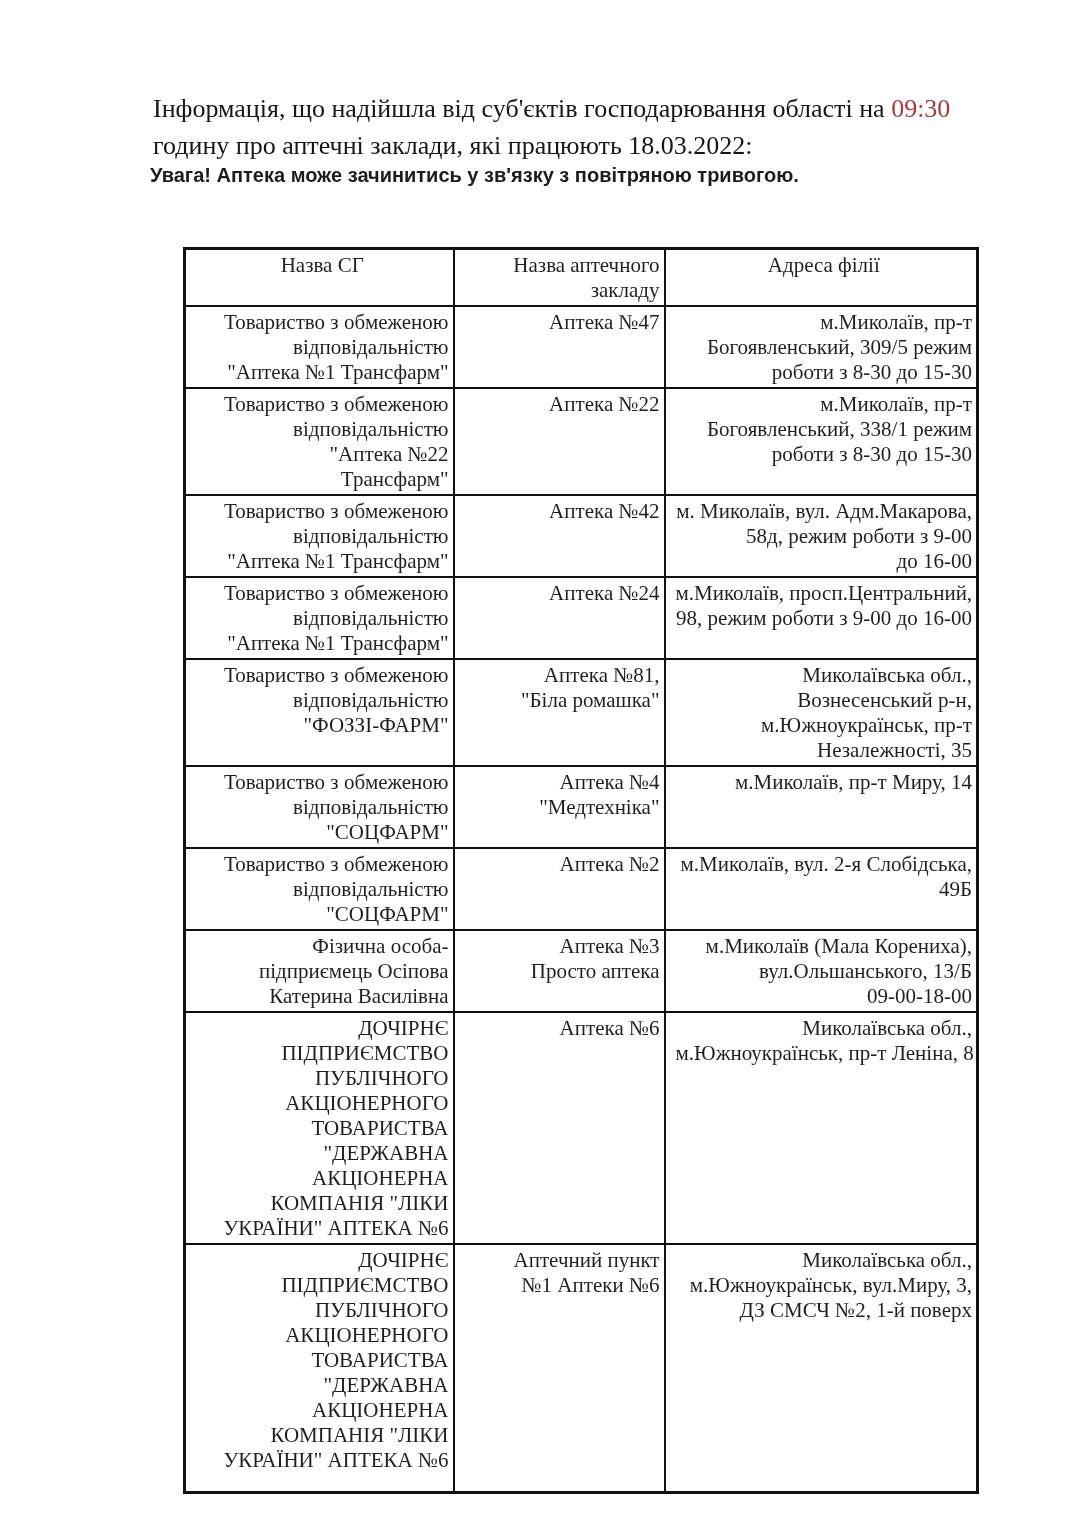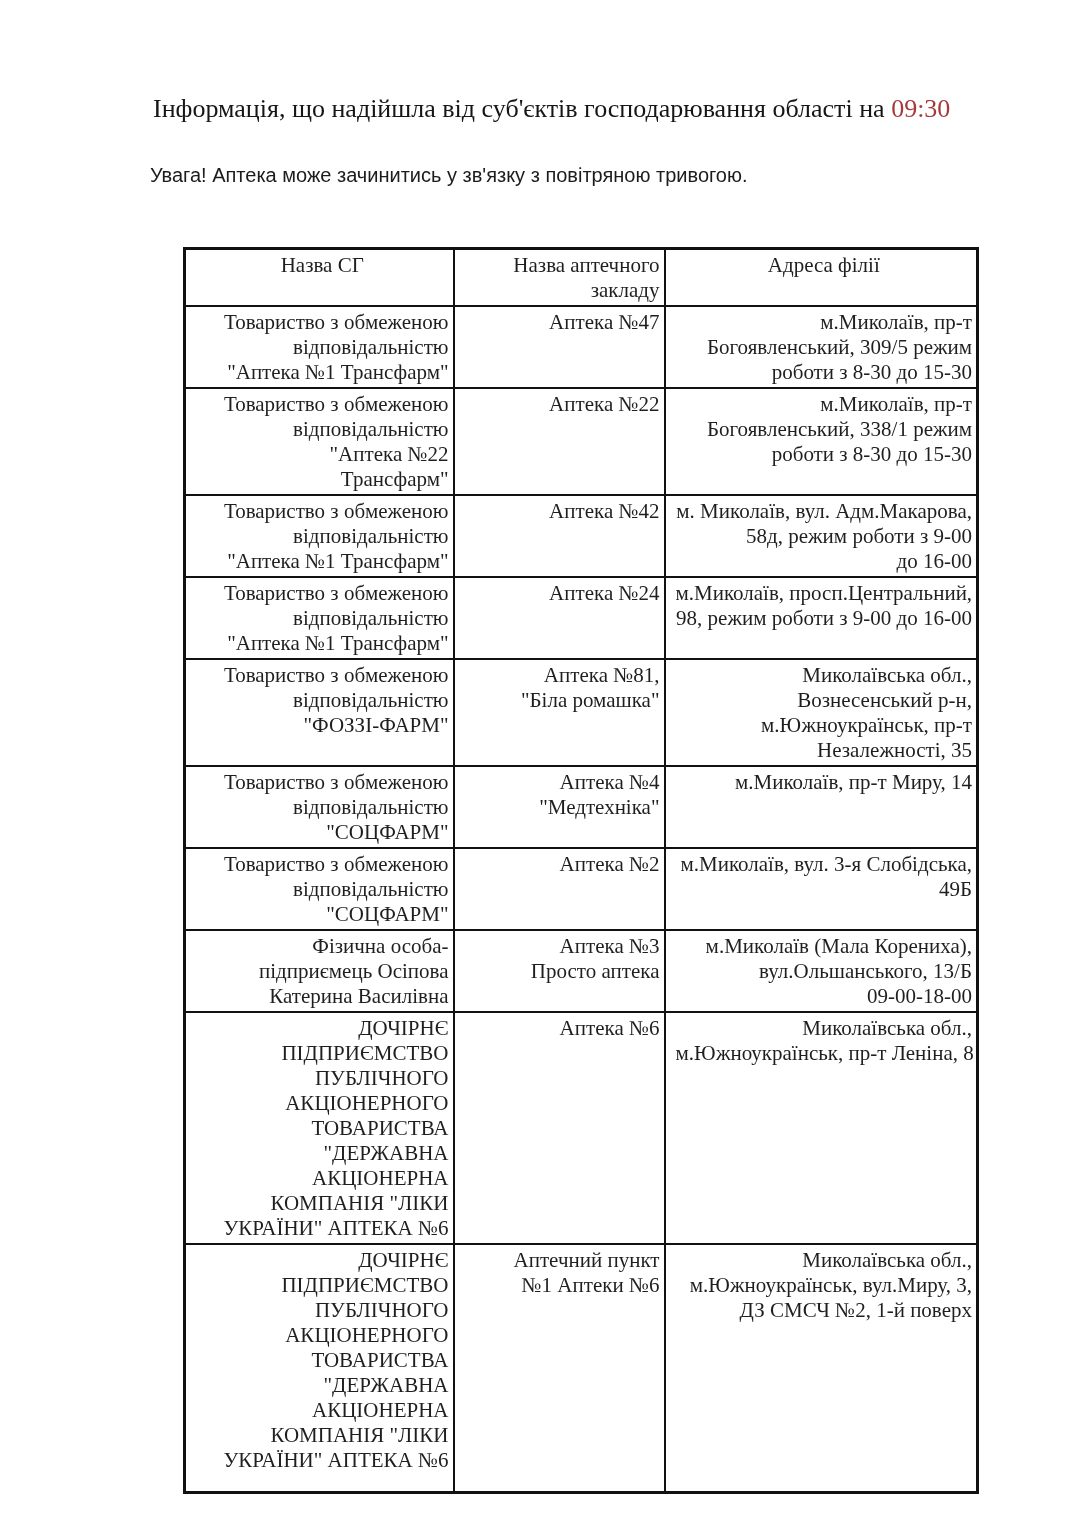--- a/index.html
+++ b/index.html
@@ -32,20 +32,21 @@
   .doc-subtitle {
     position: absolute;
     left: 150px;
     top: 162px;
     width: 880px;
     margin: 0;
     font-family: "Liberation Sans", sans-serif;
     font-size: 20px;
     line-height: 26px;
     color: #1c1c1c;
+    font-weight: bold;
   }
   table.pharmacy-table {
     position: absolute;
     left: 183px;
     top: 247px;
     width: 793px;
     border-collapse: collapse;
     table-layout: fixed;
     border: 3px solid #111;
   }
@@ -75,21 +76,21 @@
   .pharmacy-table tbody tr:nth-child(5)  { height: 104px; }
   .pharmacy-table tbody tr:nth-child(6)  { height: 78px; }
   .pharmacy-table tbody tr:nth-child(7)  { height: 73px; }
   .pharmacy-table tbody tr:nth-child(8)  { height: 77px; }
   .pharmacy-table tbody tr:nth-child(9)  { height: 226px; }
   .pharmacy-table tbody tr:nth-child(10) { height: 248px; }
 </style>
 </head>
 <body>
 
-<p class="doc-title"><span>Інформація, що надійшла від суб'єктів господарювання області на </span><span class="time">09:30</span><br></p>
+<p class="doc-title"><span>Інформація, що надійшла від суб'єктів господарювання області на </span><span class="time">09:30</span><br><span>годину про аптечні заклади, які працюють 18.03.2022:</span></p>
 
 <p class="doc-subtitle">Увага! Аптека може зачинитись у зв'язку з повітряною тривогою.</p>
 
 <table class="pharmacy-table">
   <colgroup>
     <col class="c1">
       <col class="c2">
       <col class="c3">
   </colgroup>
   <thead>
@@ -154,21 +155,21 @@
 "СОЦФАРМ"</td>
       <td>Аптека №4
 "Медтехніка"</td>
       <td>м.Миколаїв, пр-т Миру, 14</td>
     </tr>
     <tr>
       <td>Товариство з обмеженою
 відповідальністю
 "СОЦФАРМ"</td>
       <td>Аптека №2</td>
-      <td>м.Миколаїв, вул. 3-я Слобідська,
+      <td>м.Миколаїв, вул. 2-я Слобідська,
 49Б</td>
     </tr>
     <tr>
       <td>Фізична особа-
 підприємець Осіпова
 Катерина Василівна</td>
       <td>Аптека №3
 Просто аптека</td>
       <td>м.Миколаїв (Мала Корениха),
 вул.Ольшанського, 13/Б

